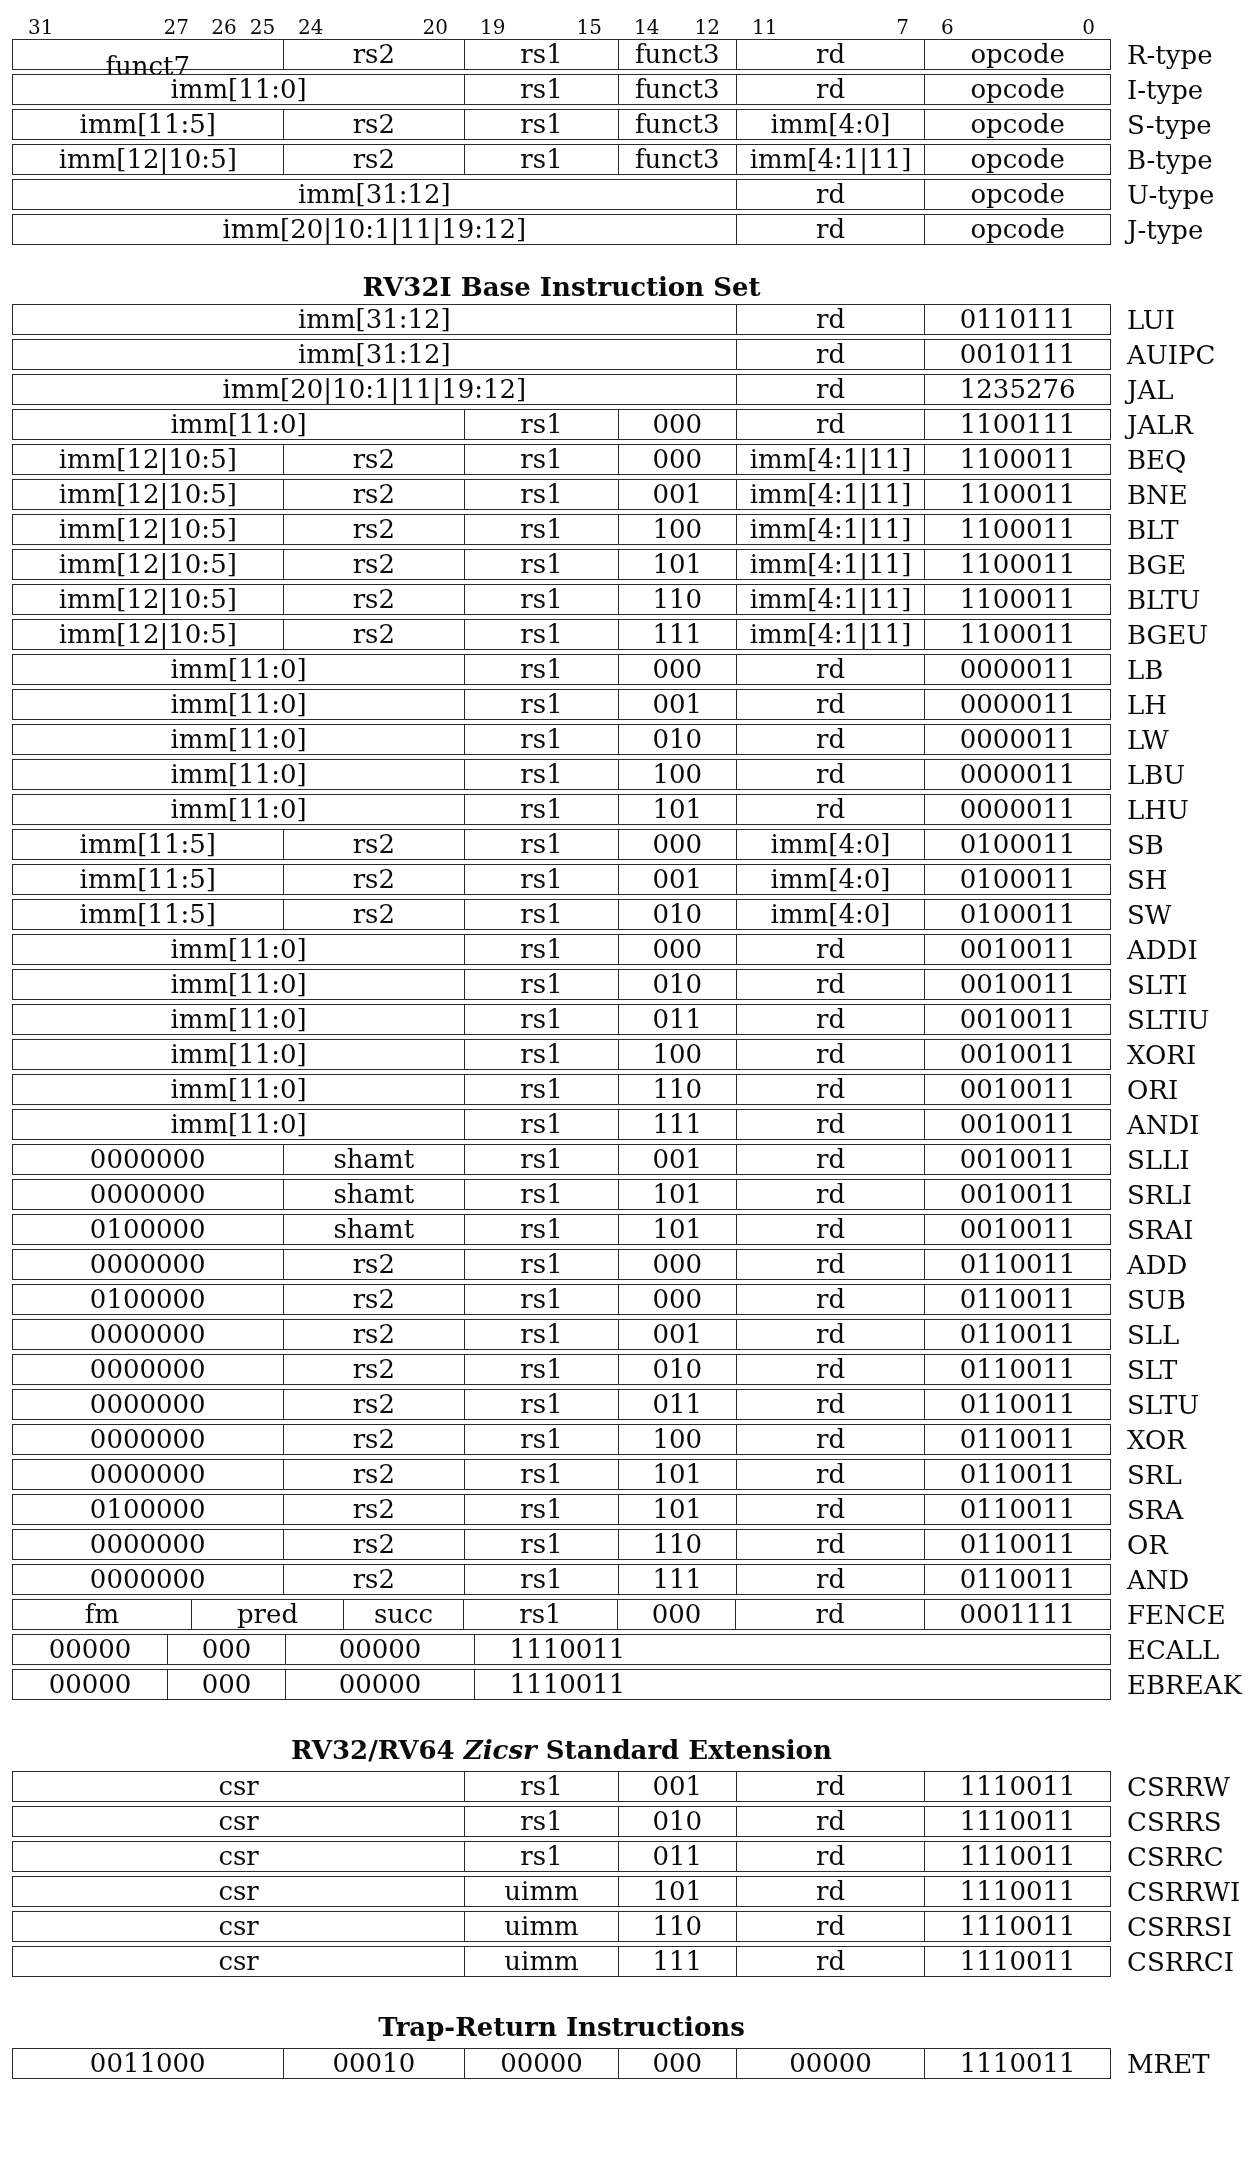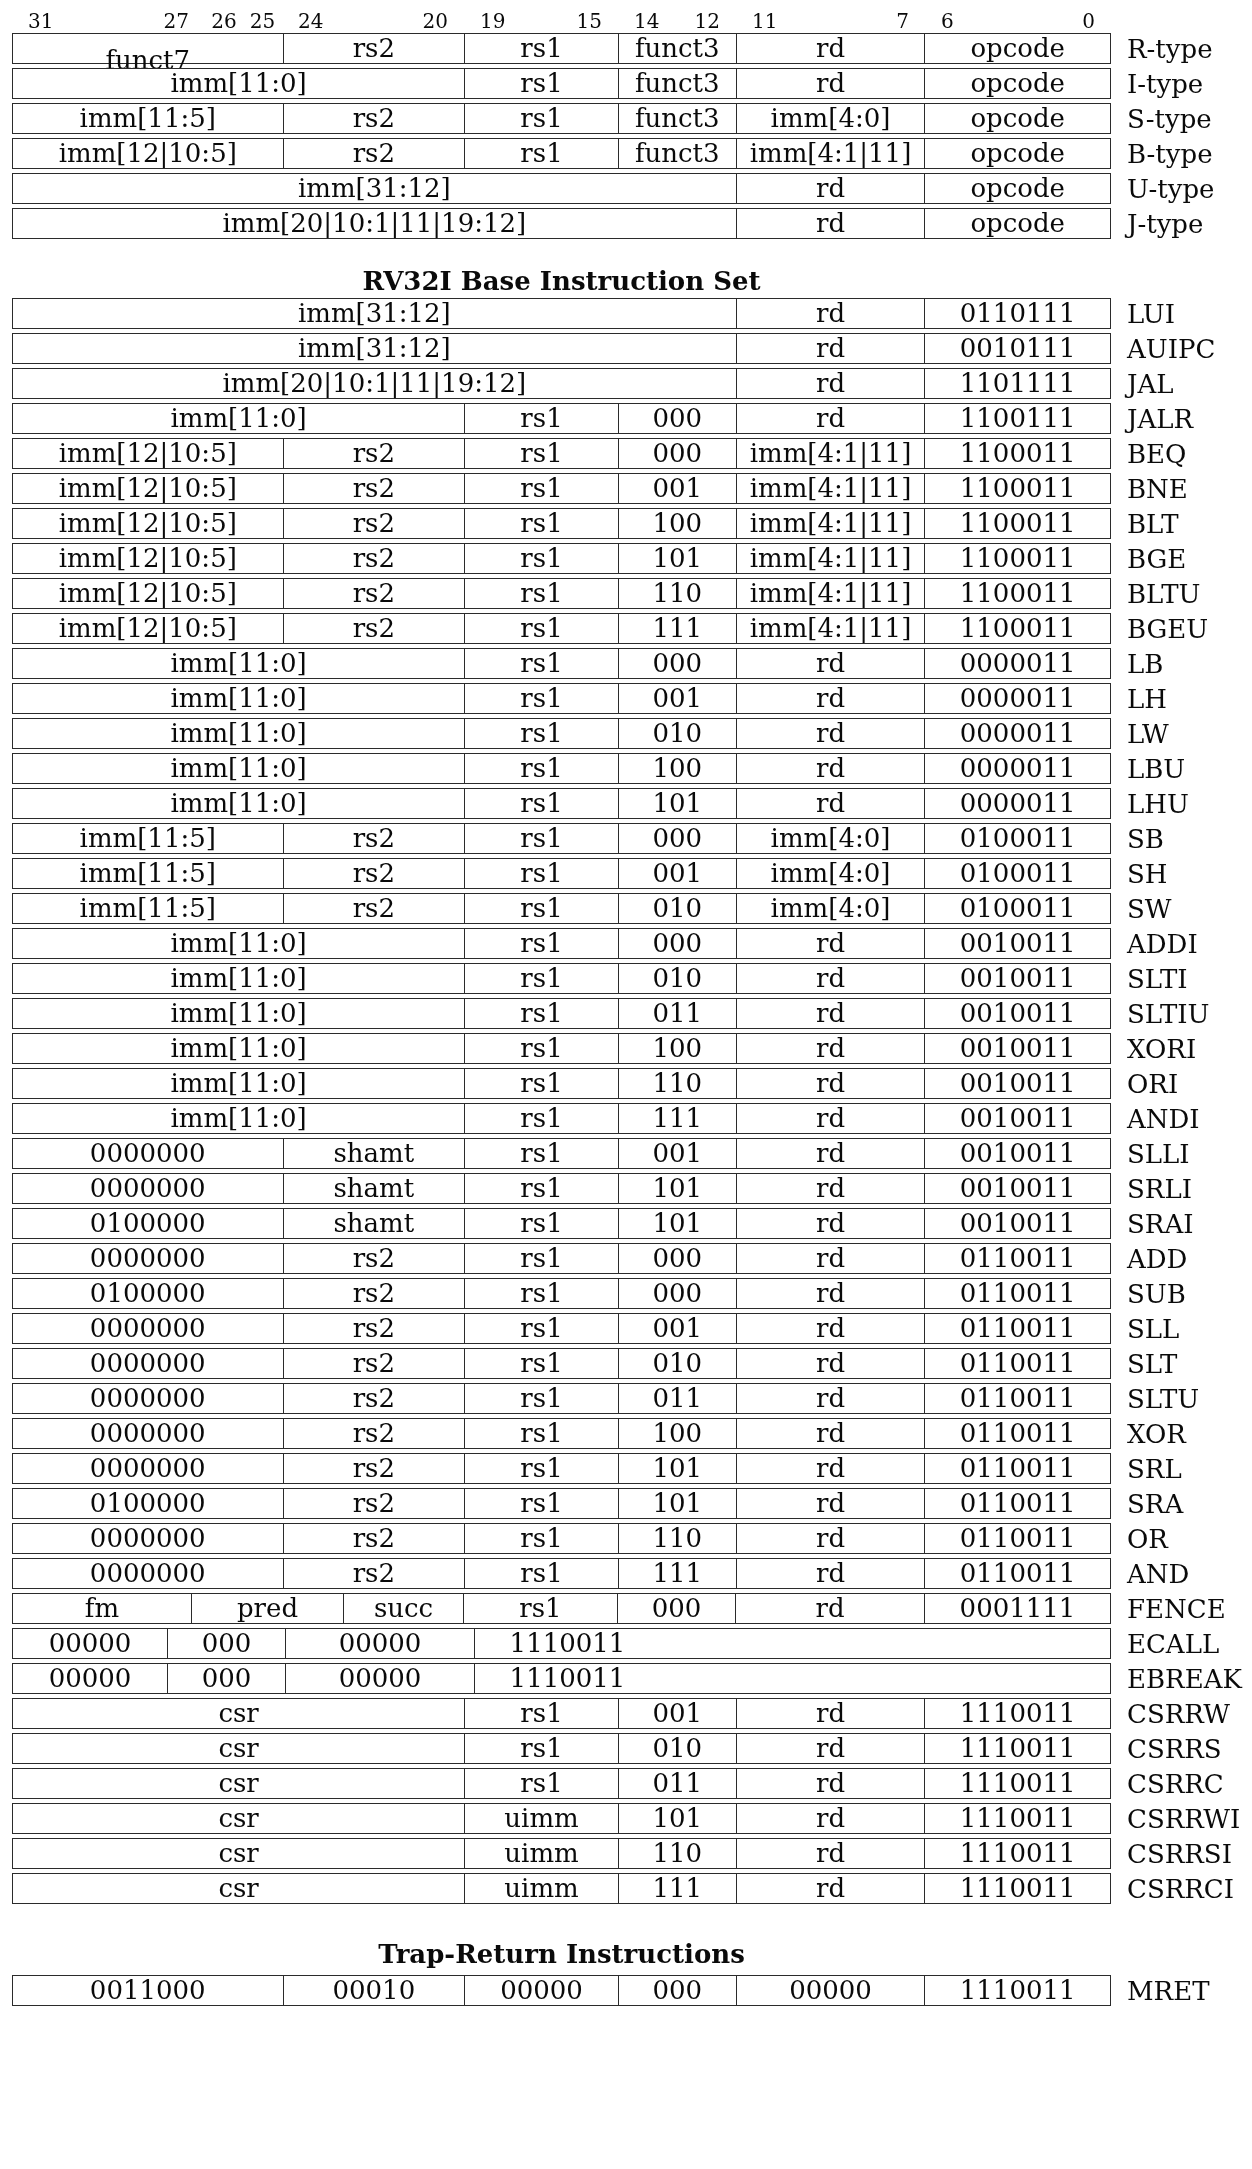--- a/index.html
+++ b/index.html
@@ -8,21 +8,21 @@
     background: #ffffff;
     width: 1252px;
     height: 2169px;
     overflow: hidden;
     font-family: "DejaVu Serif", "Liberation Serif", serif;
     color: #0a0a0a;
   }
   .page {
     position: relative;
     width: 1252px;
-    padding-top: 7px;
+    padding-top: 13px;
     box-sizing: border-box;
   }
   
   .bit-header {
     display: flex;
     width: 1099px;
     margin-left: 12px;
     height: 26px;
     align-items: flex-end;
     font-size: 20px;
@@ -203,21 +203,21 @@
           <div class="cell" style="width: 724px;">imm[31:12]</div>
           <div class="cell" style="width: 189px;">rd</div>
           <div class="cell" style="width: 186px;">0010111</div>
         </div>
         <div class="inst-label">AUIPC</div>
       </div>
       <div class="inst-line">
         <div class="inst-row" style="border-color: rgb(43, 43, 43);">
           <div class="cell" style="width: 724px;">imm[20|10:1|11|19:12]</div>
           <div class="cell" style="width: 189px;">rd</div>
-          <div class="cell" style="width: 186px;">1101111</div>
+          <div class="cell" style="width: 186px;">1235276</div>
         </div>
         <div class="inst-label">JAL</div>
       </div>
       <div class="inst-line">
         <div class="inst-row" style="border-color: rgb(43, 43, 43);">
           <div class="cell" style="width: 452px;">imm[11:0]</div>
           <div class="cell" style="width: 154px;">rs1</div>
           <div class="cell" style="width: 118px;">000</div>
           <div class="cell" style="width: 189px;">rd</div>
           <div class="cell" style="width: 186px;">1100111</div>
@@ -601,20 +601,25 @@
         <div class="inst-row" style="border-color: rgb(43, 43, 43);">
           <div class="cell" style="width: 154px;">00000</div>
           <div class="cell" style="width: 118px;">000</div>
           <div class="cell" style="width: 189px;">00000</div>
           <div class="cell" style="width: 186px;">1110011</div>
         </div>
         <div class="inst-label">EBREAK</div>
       </div>
     </div>
 
+  <div class="section-title" id="title-zicsr">
+    <span>RV32/RV64</span>
+    <span class="italic">Zicsr</span>
+    <span>Standard Extension</span>
+  </div>
 
   <div class="inst-table">
       <div class="inst-line">
         <div class="inst-row" style="border-color: rgb(43, 43, 43);">
           <div class="cell" style="width: 452px;">csr</div>
           <div class="cell" style="width: 154px;">rs1</div>
           <div class="cell" style="width: 118px;">001</div>
           <div class="cell" style="width: 189px;">rd</div>
           <div class="cell" style="width: 186px;">1110011</div>
         </div>

